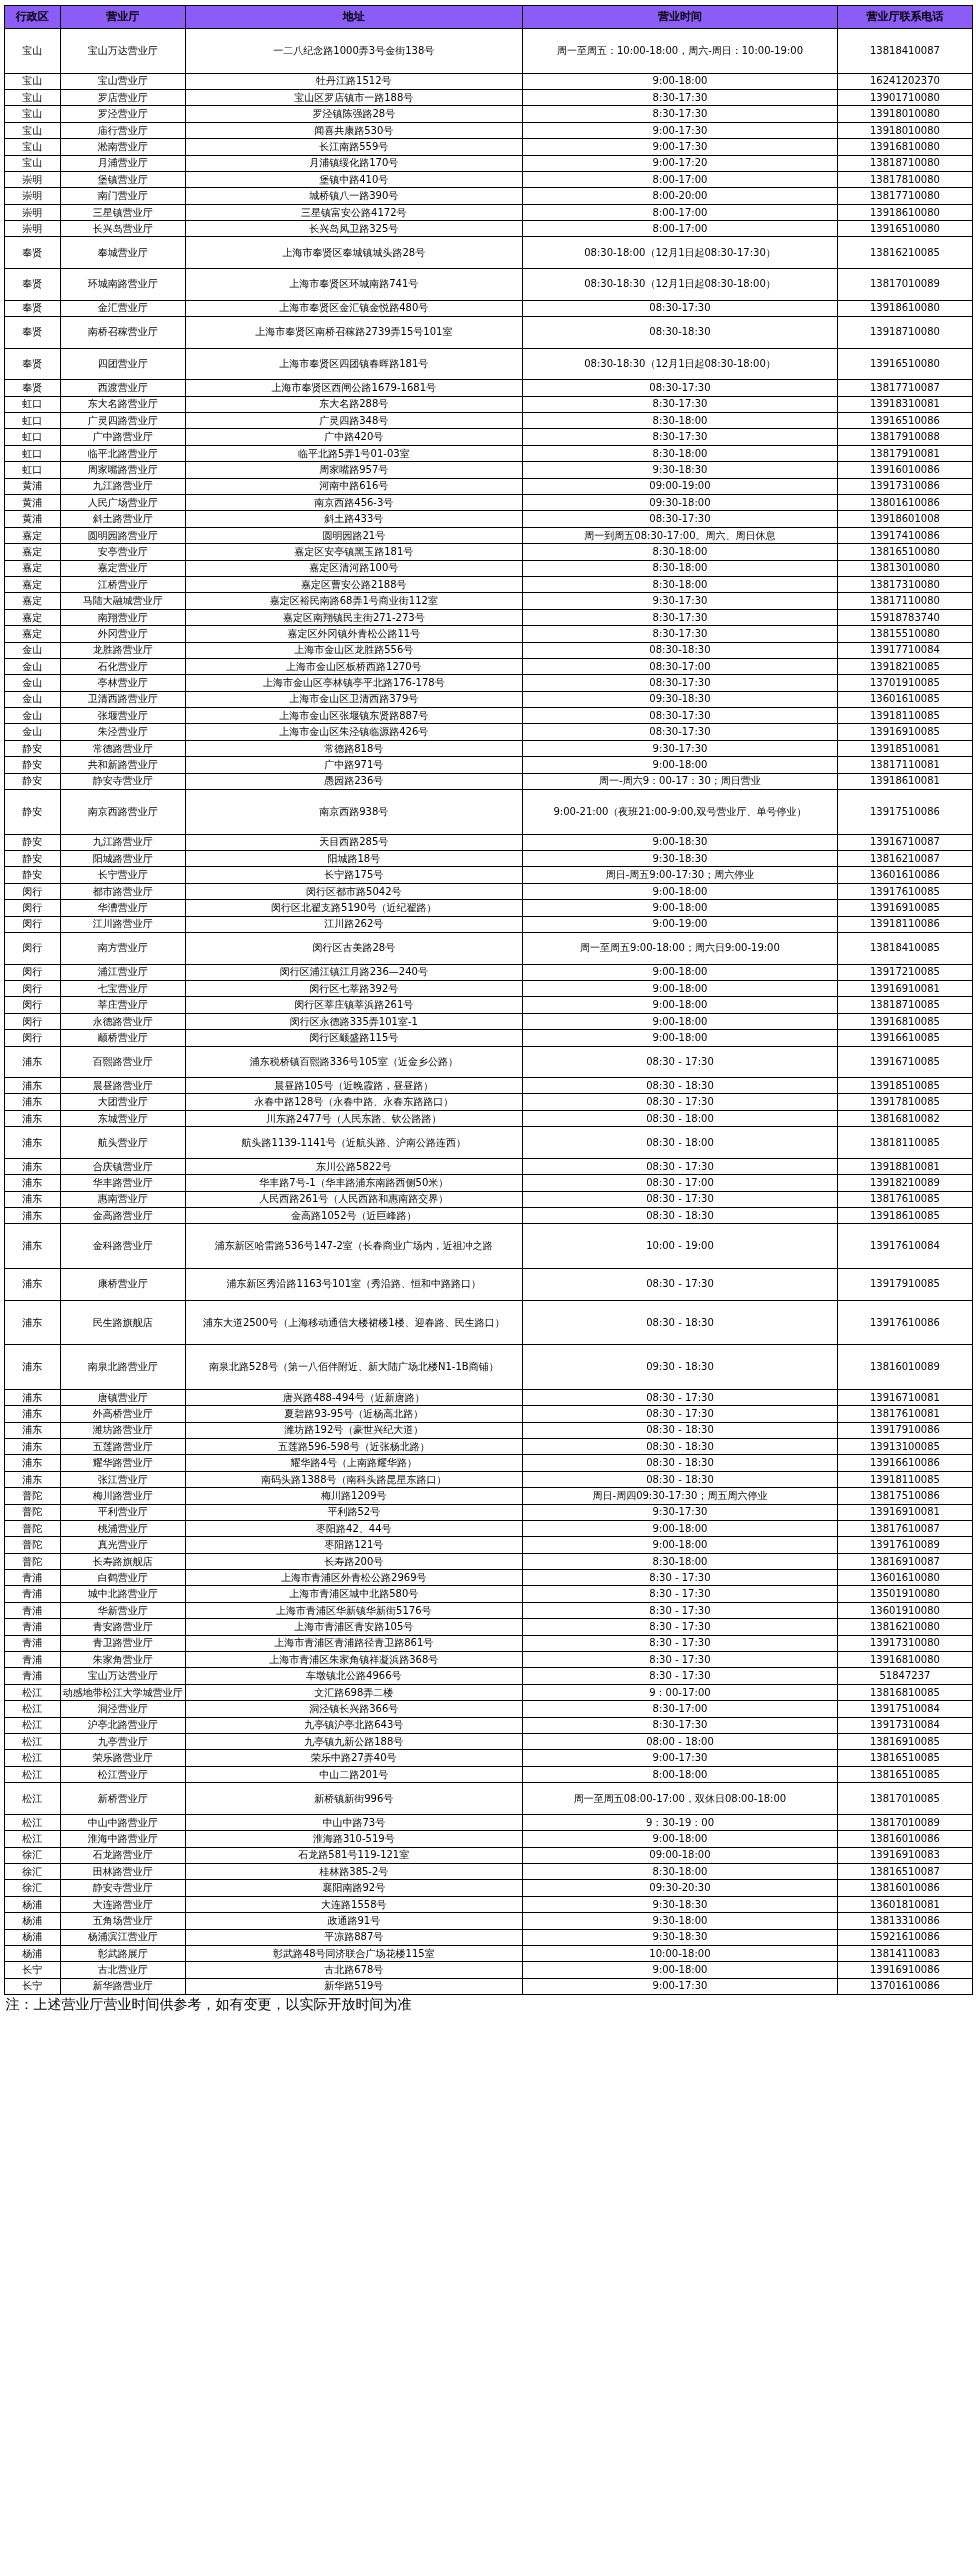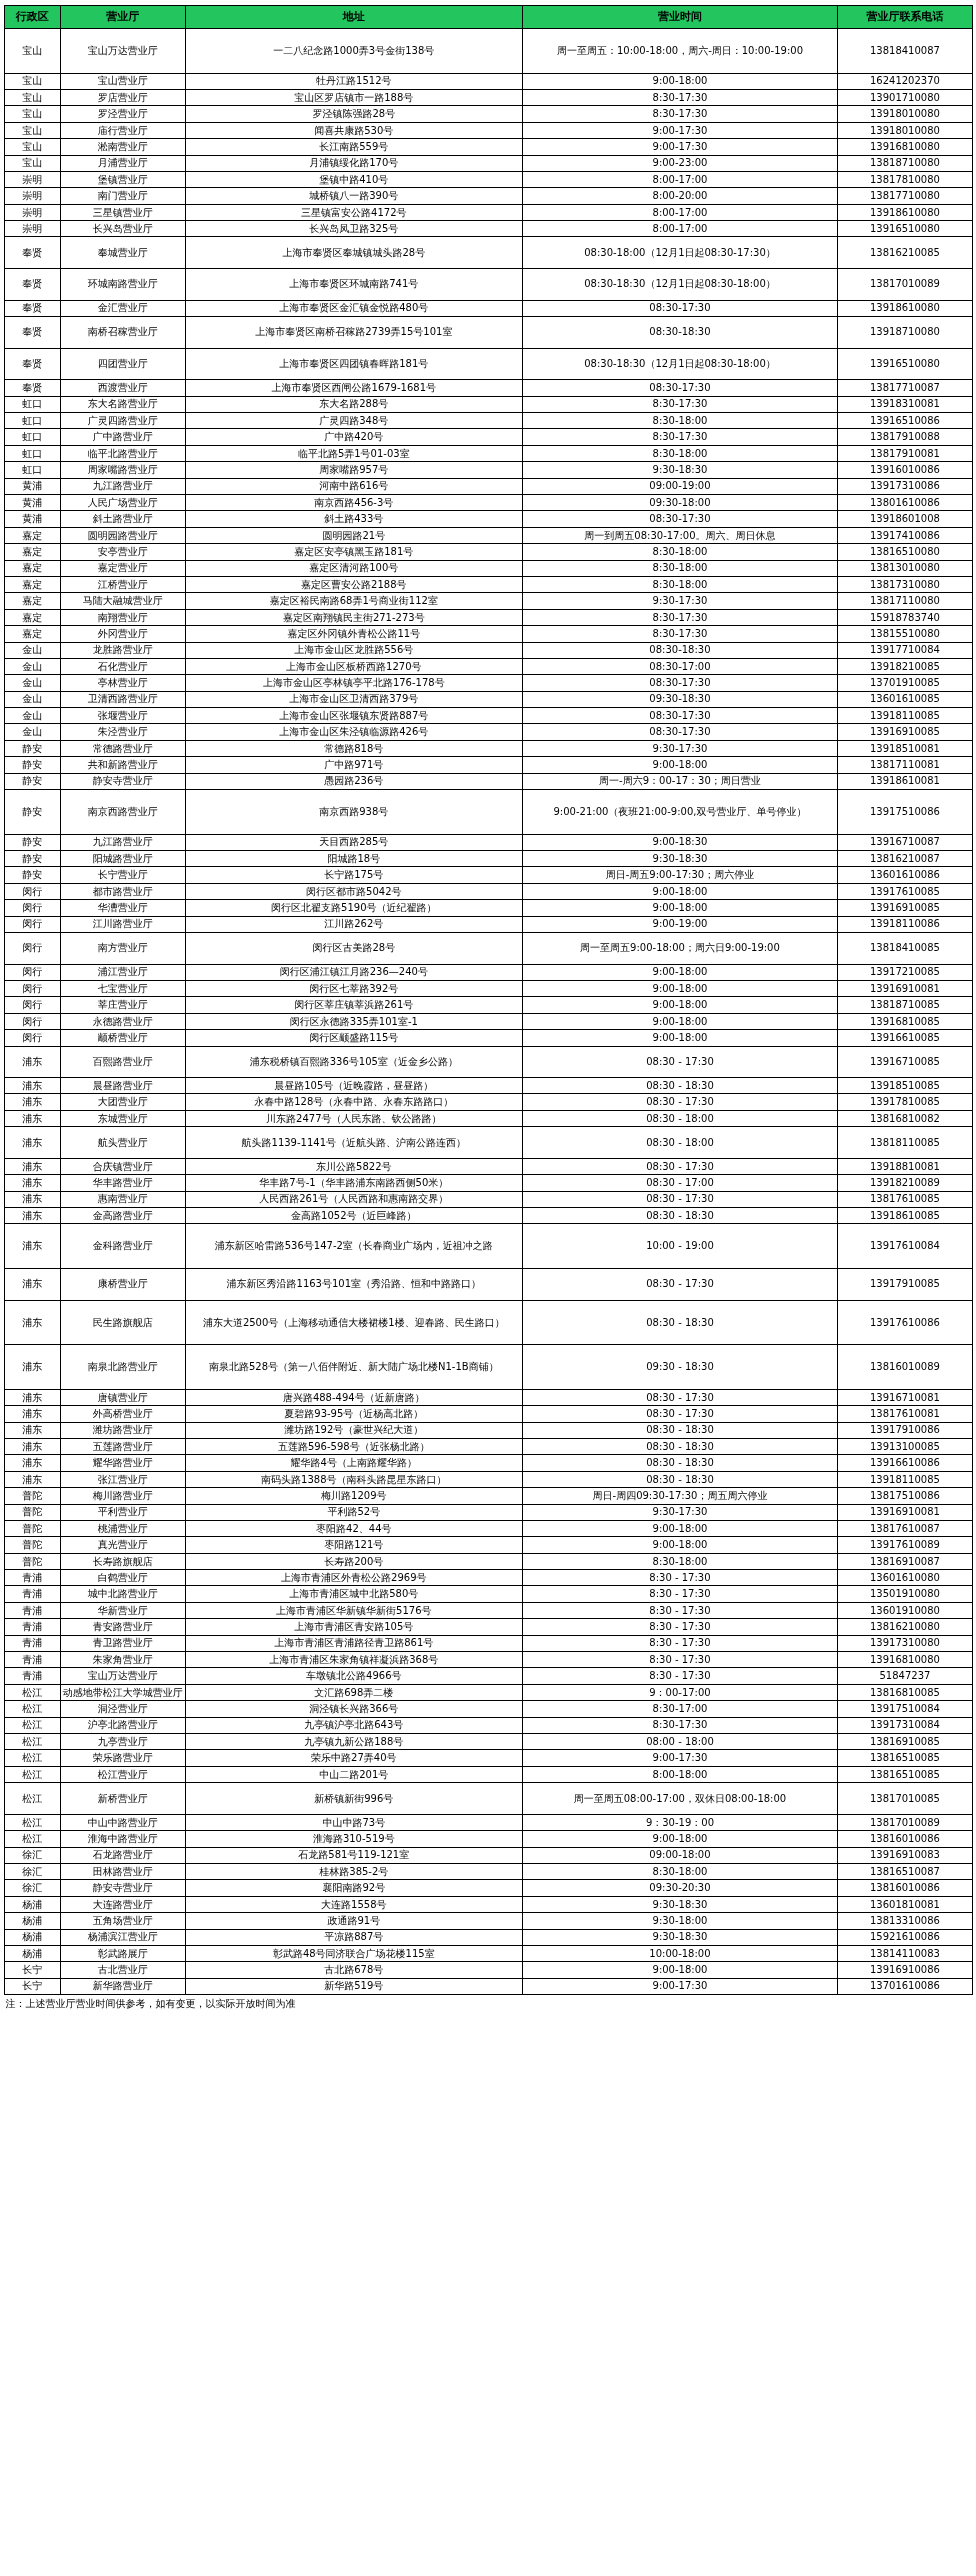--- a/index.html
+++ b/index.html
@@ -30,35 +30,35 @@
     text-align: center;
     vertical-align: middle;
     padding: 1.8px 1.8px;
     word-break: break-all;
     overflow: hidden;
   }
   table.grid thead th {
     font-weight: bold;
     font-size: 11px;
     height: 18px;
-    background: #22c55e;
+    background: #8b5cf6;
   }
   col.c-district { width: 56px; }
   col.c-branch  { width: 125px; }
   col.c-address { width: 336px; }
   col.c-hours   { width: 315px; }
   col.c-phone   { width: 134px; }
   td.district { font-weight: normal; }
   td.phone { font-variant-numeric: tabular-nums; }
   tr.tall td { height: 27px; }
   tr.xtall td { height: 40px; }
   .footnote {
     width: 969px;
     margin: 2.7px auto 0 auto;
-    font-size: 10px;
+    font-size: 14px;
     line-height: 12.7px;
     text-align: left;
     padding-left: 1.8px;
   }
 </style>
 </head>
 <body>
 
 <div class="sheet">
   <table class="grid">
@@ -118,21 +118,21 @@
           <td class="district">宝山</td>
           <td class="branch">淞南营业厅</td>
           <td class="address">长江南路559号</td>
           <td class="hours">9:00-17:30</td>
           <td class="phone">13916810080</td>
         </tr>
         <tr>
           <td class="district">宝山</td>
           <td class="branch">月浦营业厅</td>
           <td class="address">月浦镇绥化路170号</td>
-          <td class="hours">9:00-23:00</td>
+          <td class="hours">9:00-17:20</td>
           <td class="phone">13818710080</td>
         </tr>
         <tr>
           <td class="district">崇明</td>
           <td class="branch">堡镇营业厅</td>
           <td class="address">堡镇中路410号</td>
           <td class="hours">8:00-17:00</td>
           <td class="phone">13817810080</td>
         </tr>
         <tr>

